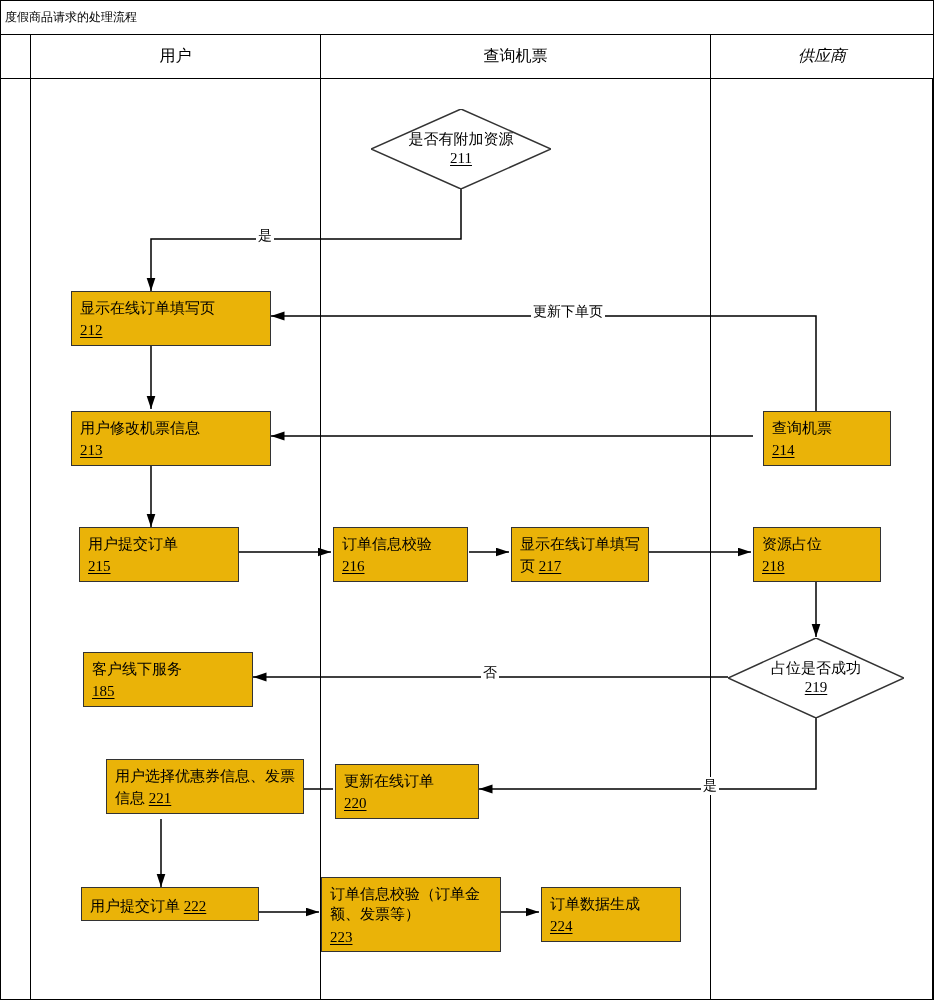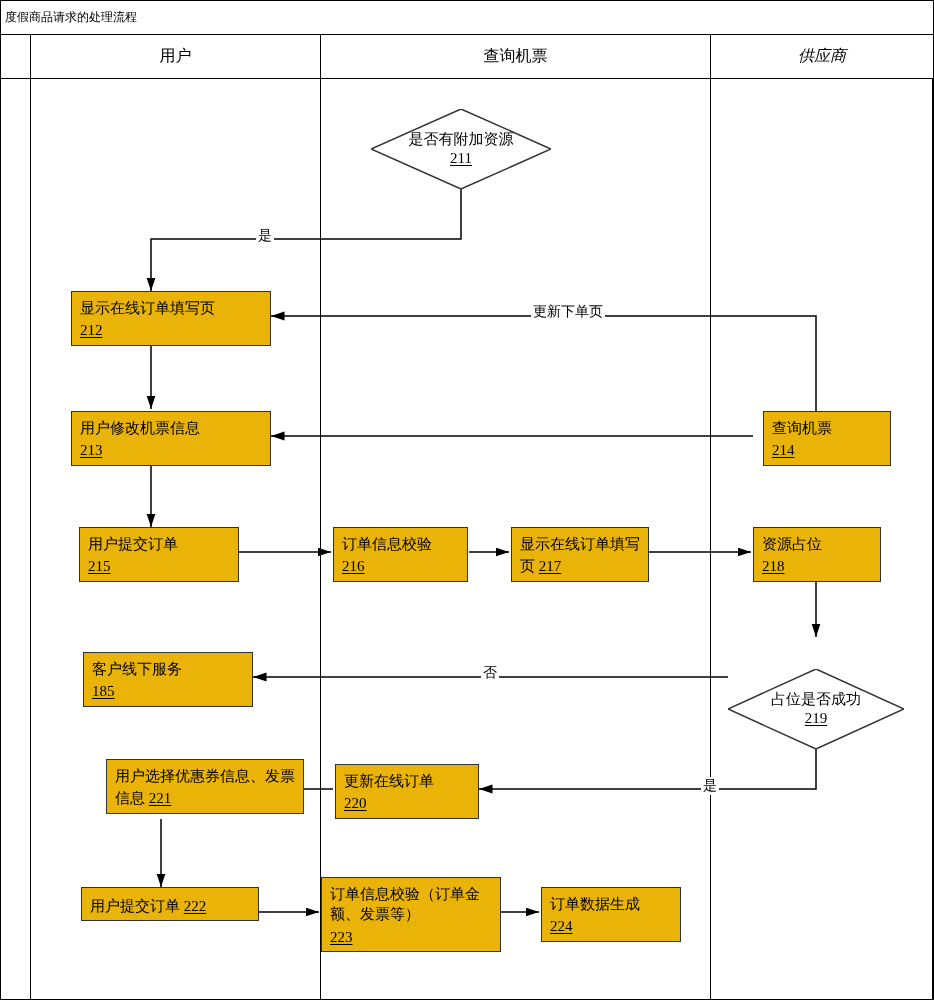--- a/index.html
+++ b/index.html
@@ -189,21 +189,21 @@
     <div class="box" style="left:510px; top:448px; width:138px;">
       <span>显示在线订单填写页</span>
       <span class="num">217</span>
     </div>
 
     <div class="box" style="left:752px; top:448px; width:128px;">
       <div>资源占位</div>
       <span class="num">218</span>
     </div>
 
-    <div class="diamond" style="left:727px; top:590px; width:176px; height:80px;">
+    <div class="diamond" style="left:727px; top:559px; width:176px; height:80px;">
       <svg viewBox="0 0 176 80">
           <polygon points="88,0 176,40 88,80 0,40" fill="#fff" stroke="#333" stroke-width="1.5"></polygon>
         </svg>
       <div class="diamond-label">
         <span>占位是否成功</span>
         <span class="num">219</span>
       </div>
     </div>
 
     <div class="box" style="left:82px; top:573px; width:170px;">

